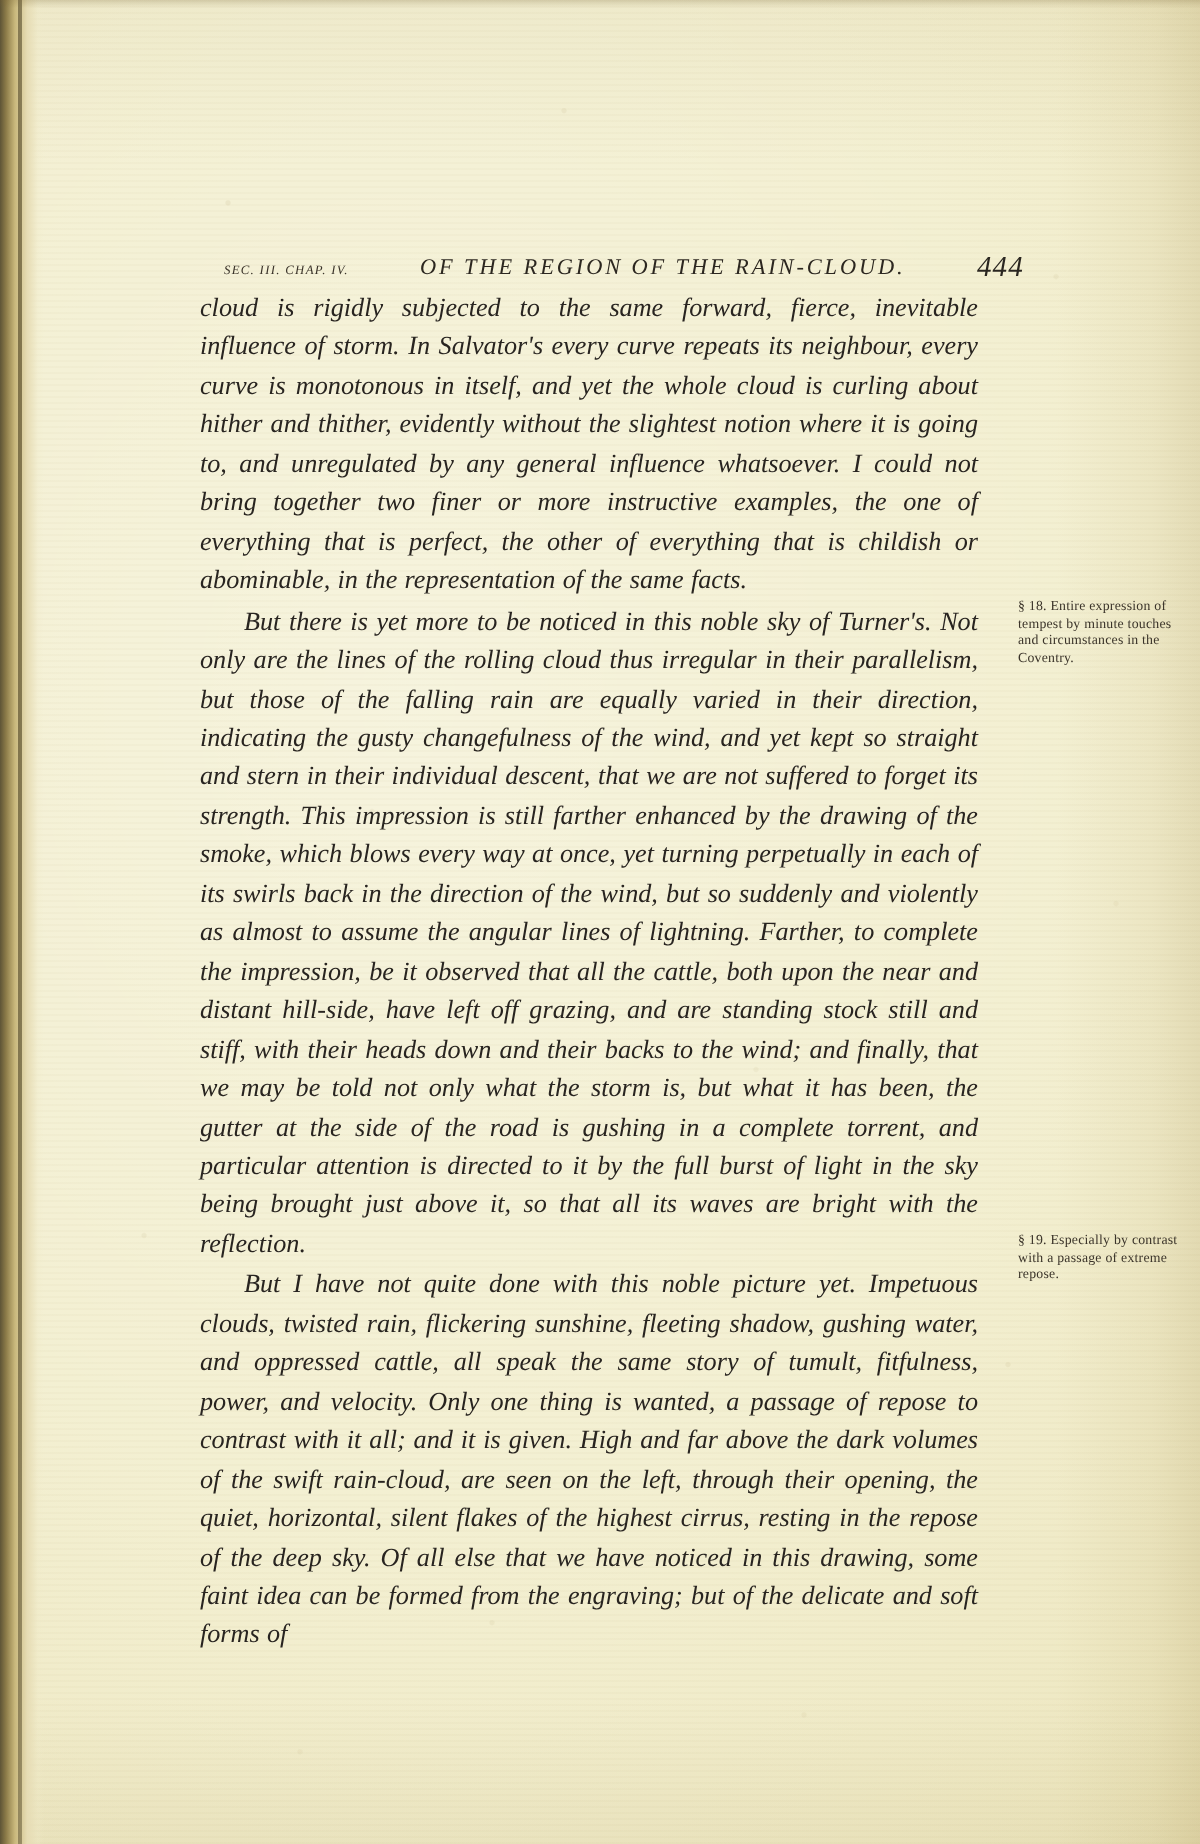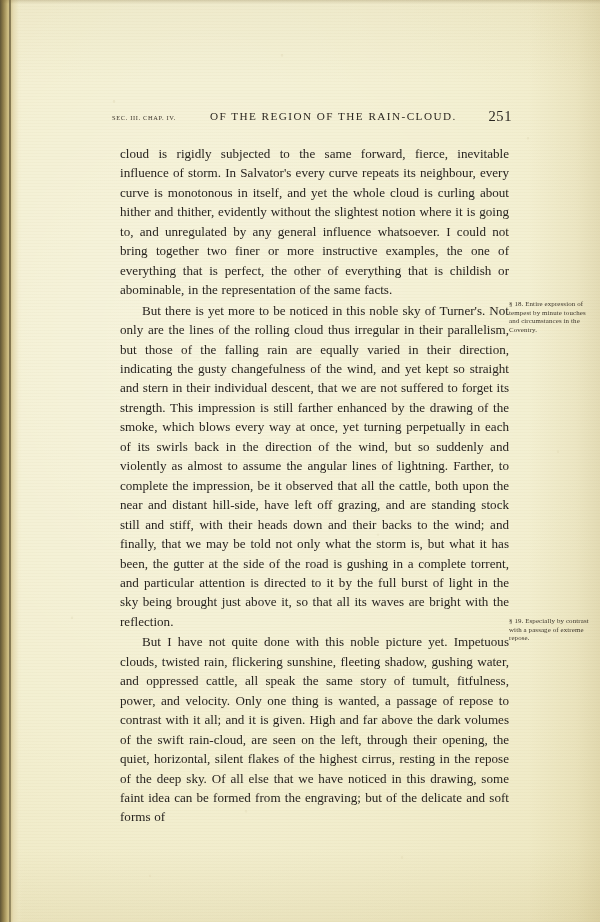--- a/index.html
+++ b/index.html
@@ -103,23 +103,24 @@
       rgba(150,128,72,0.11) 0px,
       rgba(150,128,72,0.11) 1px,
       rgba(150,128,72,0.00) 1px,
       rgba(150,128,72,0.00) 3px);
   }
 
   
   #running-head {
     position: absolute;
     left: 112px;
-    top: 110px;
+    top: 128px;
     width: 400px;
     height: 20px;
+    font-style: italic;
   }
   .head-sec {
     position: absolute;
     left: 0;
     top: 4px;
     font-size: 6.4px;
     letter-spacing: 0.65px;
     color: #3a3329;
     text-transform: uppercase;
     white-space: nowrap;
@@ -138,23 +139,24 @@
     right: 0;
     top: -2px;
     font-size: 14.5px;
     letter-spacing: 0.6px;
     color: #2a2620;
   }
 
   
   #text-column {
     position: absolute;
-    left: 120px;
+    left: 100px;
     top: 144px;
     width: 389px;
+    font-style: italic;
   }
   .para {
     margin: 0 0 0.0px 0;
     font-size: 13.1px;
     line-height: 19.45px;
     text-align: justify;
     text-justify: inter-word;
     color: #282420;
     word-spacing: 0.4px;
     -webkit-font-smoothing: antialiased;
@@ -192,21 +194,21 @@
   <div class="scan-lines"></div>
   <div class="gutter-shadow"></div>
   <div class="gutter-line"></div>
   <div class="edge-top"></div>
 
   <div id="ink-layer">
 
     <div id="running-head">
       <div class="head-sec">SEC. III. CHAP. IV.</div>
       <div class="head-title">OF THE REGION OF THE RAIN-CLOUD.</div>
-      <div class="head-folio">251</div>
+      <div class="head-folio">444</div>
     </div>
 
     <div id="text-column">
       <p class="para">cloud is rigidly subjected to the same forward, fierce, inevitable influence of storm.   In Salvator's every curve repeats its neighbour, every curve is monotonous in itself, and yet the whole cloud is curling about hither and thither, evidently without the slightest notion where it is going to, and unregulated by any general influence whatsoever.   I could not bring together two finer or more instructive examples, the one of everything that is perfect, the other of everything that is childish or abominable, in the representation of the same facts.</p>
       <p class="para indent">But there is yet more to be noticed in this noble sky of Turner's. Not only are the lines of the rolling cloud thus irregular in their parallelism, but those of the falling rain are equally varied in their direction, indicating the gusty changefulness of the wind, and yet kept so straight and stern in their individual descent, that we are not suffered to forget its strength.   This impression is still farther enhanced by the drawing of the smoke, which blows every way at once, yet turning perpetually in each of its swirls back in the direction of the wind, but so suddenly and violently as almost to assume the angular lines of lightning.   Farther, to complete the impression, be it observed that all the cattle, both upon the near and distant hill-side, have left off grazing, and are standing stock still and stiff, with their heads down and their backs to the wind; and finally, that we may be told not only what the storm is, but what it has been, the gutter at the side of the road is gushing in a complete torrent, and particular attention is directed to it by the full burst of light in the sky being brought just above it, so that all its waves are bright with the reflection.</p>
       <p class="para indent">But I have not quite done with this noble picture yet.   Impetuous clouds, twisted rain, flickering sunshine, fleeting shadow, gushing water, and oppressed cattle, all speak the same story of tumult, fitfulness, power, and velocity.   Only one thing is wanted, a passage of repose to contrast with it all; and it is given.   High and far above the dark volumes of the swift rain-cloud, are seen on the left, through their opening, the quiet, horizontal, silent flakes of the highest cirrus, resting in the repose of the deep sky.   Of all else that we have noticed in this drawing, some faint idea can be formed from the engraving; but of the delicate and soft forms of</p>
     </div>
 
     <div class="side-note" id="side-note-18">§ 18. Entire expression of tempest by minute touches and circumstances in the Coventry.</div>
     <div class="side-note" id="side-note-19">§ 19. Especially by contrast with a passage of extreme repose.</div>

